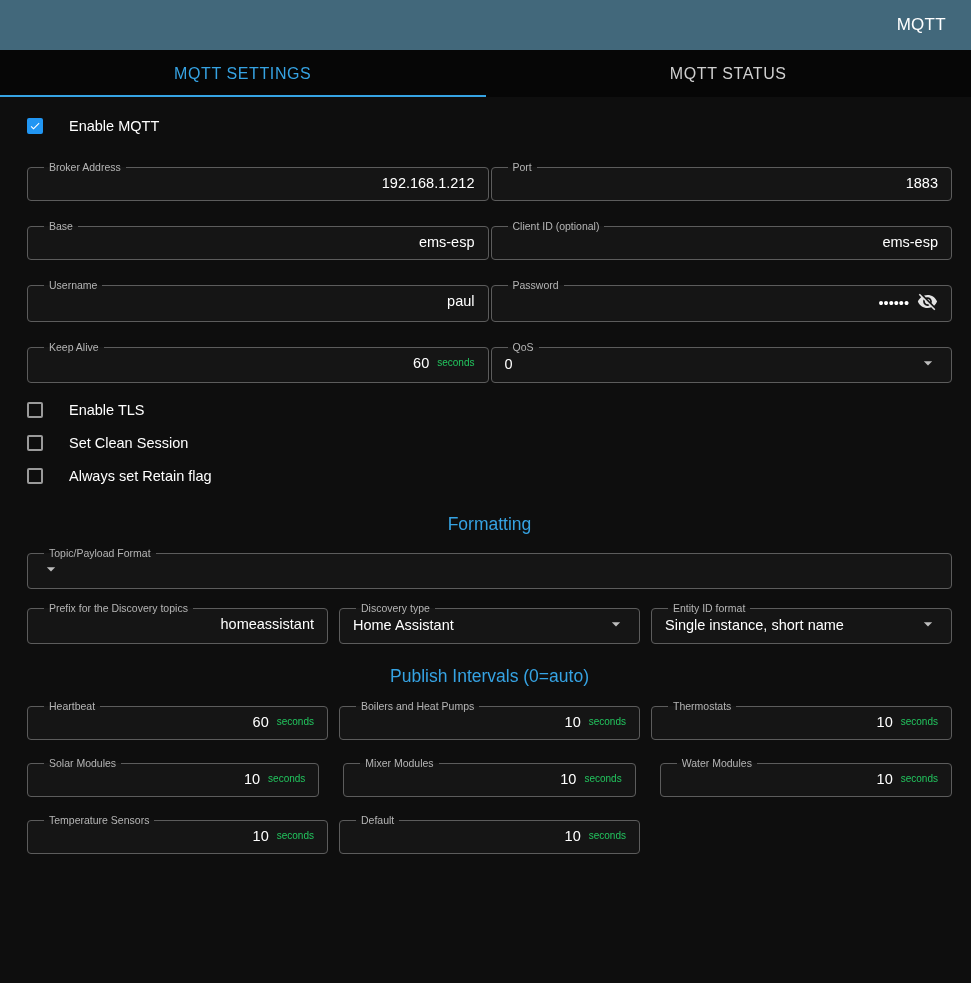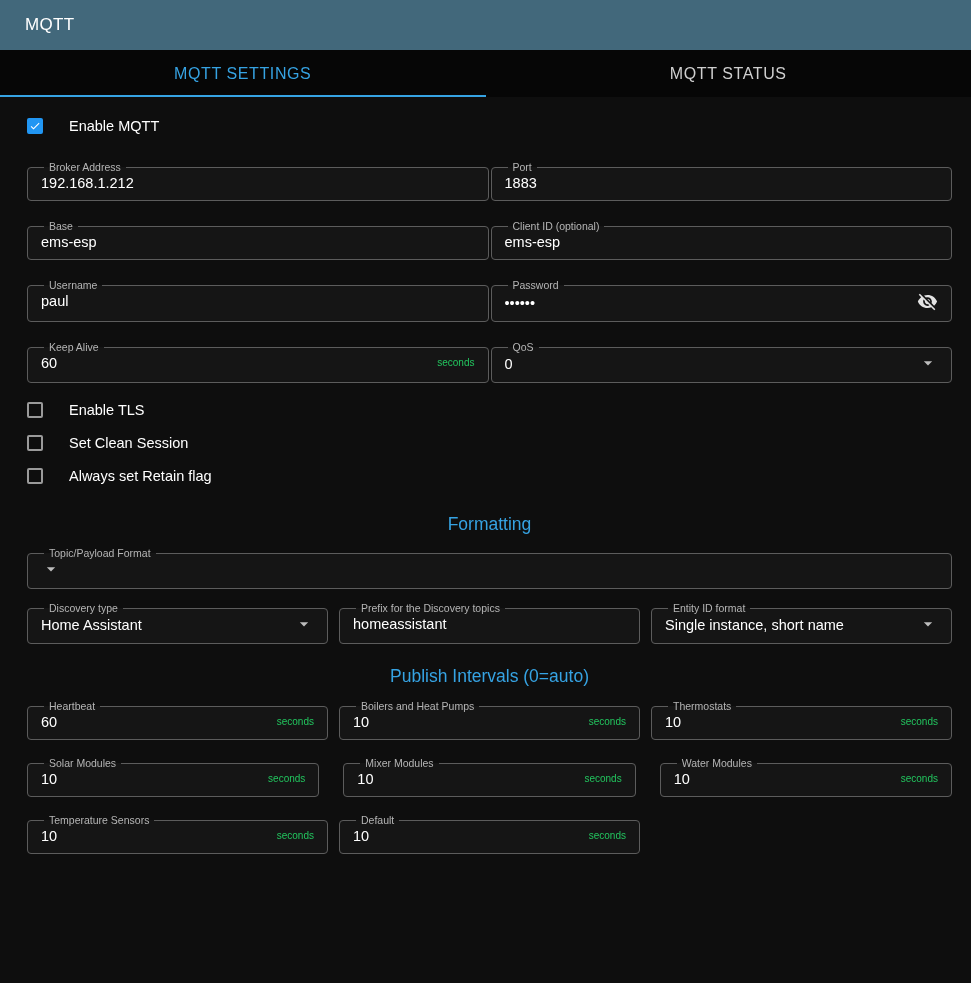--- a/index.html
+++ b/index.html
@@ -2,21 +2,21 @@
 <html style="--accent: #36a3e3; --header_bg: #42687b; --checkbox: #2196f3;"><head>
 <meta charset="utf-8">
 <style>
   * { box-sizing: border-box; }
   html,body { margin:0; padding:0; }
   body {
     width:971px; height:983px; overflow:hidden;
     background:#0e0e0e; color:#fff;
     font-family:"Liberation Sans", sans-serif;
   }
-  .appbar { height:50px; background:var(--header_bg,#42687b); display:flex; align-items:center; padding:0 25px; }
+  .appbar { height:50px; background:var(--header_bg,#42687b); display:flex; align-items:center; padding:0 25px;justify-content:flex-end; }
   .appbar h1 { margin:0; font-size:17px; font-weight:500; letter-spacing:.3px; color:#fff; }
 
   .tabs { height:47px; background:#060606; display:flex; }
   .tab { position:relative; width:50%; display:flex; align-items:center; justify-content:center;
          font-size:16px; font-weight:400; letter-spacing:.6px; color:#cfcfcf; cursor:pointer; }
   .tab.active { color:var(--accent,#36a3e3); }
   .indicator { position:absolute; left:0; right:0; bottom:0; height:2px; background:var(--accent,#36a3e3); }
 
   .content { padding:12px 19px 24px 27px; }
 
@@ -30,21 +30,21 @@
 
   .grid2 { display:grid; grid-template-columns:1fr 1fr; column-gap:2px; margin-top:20px; }
   .grid3 { display:grid; grid-template-columns:1fr 1fr 1fr; column-gap:11px; margin-top:14px; }
   .grid1 { margin-top:13px; }
 
   fieldset.field { margin:0; border:1px solid #5c5c5c; border-radius:4px; background:#151515;
                    padding:0 13px 9px 13px; }
   fieldset.field legend { font-size:10.5px; color:#b5b5b5; padding:0 5px; margin-left:3px; line-height:11px; }
   .fieldrow { display:flex; align-items:center; gap:8px; }
   .field input { flex:1; width:100%; min-width:0; background:transparent; border:0; outline:0;
-                 color:#fff; font-size:14.5px; font-family:inherit; padding:2px 0 0 0; }
+                 color:#fff; font-size:14.5px; font-family:inherit; padding:2px 0 0 0;text-align:right; }
   .suffix { font-size:10px; color:#22c55e; white-space:nowrap; }
   .selval { flex:1; font-size:14.5px; color:#fff; padding-top:2px; }
   .caret { width:20px; height:20px; fill:#bdbdbd; flex:none; }
   .eye-btn { background:none; border:0; padding:0; margin:0; cursor:pointer; display:flex; align-items:center; }
   .eye-btn svg { width:21px; height:21px; fill:#e3e3e3; }
 
   .heading { color:var(--accent,#36a3e3); font-size:17.5px; font-weight:400; margin:22px 0 0 0;text-align:center; }
   .cbgroup { margin-top:10px; }
 </style>
 </head>
@@ -168,35 +168,35 @@
         <svg class="caret" viewBox="0 0 24 24">
             <path d="M7 10l5 5 5-5z"></path>
           </svg>
       </div>
     </fieldset>
   </div>
 
 
   <div class="grid3">
     <fieldset class="field">
+      <legend>Prefix for the Discovery topics</legend>
+      <div class="fieldrow">
+          <input value="homeassistant" style="">
+        </div>
+    </fieldset>
+    <fieldset class="field">
       <legend>Discovery type</legend>
       <div class="fieldrow">
         <span class="selval">Home Assistant</span>
         <svg class="caret" viewBox="0 0 24 24">
             <path d="M7 10l5 5 5-5z"></path>
           </svg>
       </div>
     </fieldset>
     <fieldset class="field">
-      <legend>Prefix for the Discovery topics</legend>
-      <div class="fieldrow">
-          <input value="homeassistant" style="">
-        </div>
-    </fieldset>
-    <fieldset class="field">
       <legend>Entity ID format</legend>
       <div class="fieldrow">
         <span class="selval">Single instance, short name</span>
         <svg class="caret" viewBox="0 0 24 24">
             <path d="M7 10l5 5 5-5z"></path>
           </svg>
       </div>
     </fieldset>
   </div>
 

